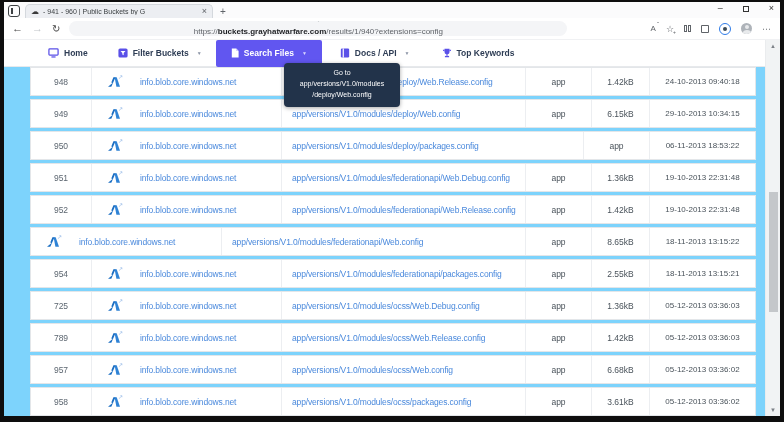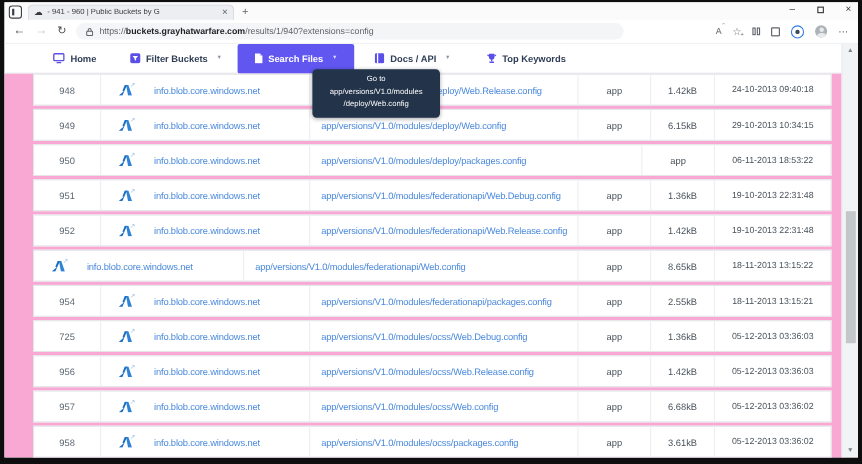--- a/index.html
+++ b/index.html
@@ -27,21 +27,21 @@
   .newtab { font-size:10px; color:#5f6368; margin:0 0 1px 7px; line-height:1; }
   .wincontrols { position:absolute; right:6px; top:2px; display:flex; gap:20px; align-items:center; }
   .wc { font-size:9px; color:#333; line-height:1; }
   .maxbox { width:6px; height:6px; border:1px solid #333; }
 
   
   .toolbar { height:22px; display:flex; align-items:center; gap:9px; padding:0 8px; background:#fff; border-bottom:1px solid #f0f1f3; }
   .navarrow { font-size:11px; color:#454545; line-height:1; }
   .navarrow.disabled { color:#c0c4c8; }
   .refresh { font-size:10px; color:#454545; line-height:1; }
-  .urlbar { width:498px; height:15px; border-radius:8px; background:#f4f5f7; display:flex; align-items:center; gap:5px; padding:0 9px; white-space:nowrap; overflow:hidden; }
+  .urlbar { width:498px; height:15px; border-radius:8px; background:#f4f5f7; display:flex; align-items:center; gap:5px; padding:0 9px; white-space:nowrap; overflow:hidden;flex-direction:column; }
   .url { font-size:8px; color:#5f6368; }
   .url b { color:#1f2124; }
   .tbicons { display:flex; align-items:center; gap:10px; margin-left:auto; color:#5f6368; }
   .readaloud { font-size:8px; color:#5f6368; position:relative; }
   .readaloud::after { content:"ˆ"; position:absolute; top:-3px; right:-3px; font-size:6px; }
   .star { font-size:9px; position:relative; }
   .star::after { content:"+"; position:absolute; right:-2px; bottom:-1px; font-size:5px; }
   .splitscreen { display:flex; gap:1px; }
   .splitscreen i { width:3px; height:7px; border:1px solid #5f6368; }
   .collections { position:relative; width:8px; height:8px; }
@@ -59,21 +59,21 @@
   .nav-item { display:flex; align-items:center; gap:5px; }
   .caret { font-size:5px; margin-left:3px; color:#8a93a5; }
   .nav-home { margin-right:30px; }
   .nav-filter { margin-right:14px; }
   .nav-search { background:var(--accent,#6156f0); color:#fff; height:27px; padding:0 15px; margin-right:18px; border-radius:2px; }
   .nav-search .caret { color:#d9d6ff; }
   .nav-docs { margin-right:32px; }
   .navicon { display:inline-flex; }
 
   
-  .content { position:absolute; left:0; top:65px; right:0; bottom:0; background:#f9a8d4; }
+  .content { position:absolute; left:0; top:65px; right:0; bottom:0; background:#7dd3fc; }
   .rows { position:absolute; left:26px; right:24px; top:0; }
   .row { height:29px; margin-bottom:3px; background:#fff; border:1px solid #e3e6e9; display:flex; align-items:center; font-size:8.5px; color:#49525a; }
   .cd { height:100%; display:flex; align-items:center; justify-content:center; border-left:1px solid #eceef1; overflow:hidden; white-space:nowrap; }
   .cd:first-child { border-left:none; }
   .c-num { width:60px; color:#5c6670; }
   .c-bucket { width:190px; justify-content:flex-start; padding-left:16px; gap:18px; }
   .c-file { flex:1; justify-content:flex-start; padding-left:10px; }
   .c-type { width:66px; }
   .c-size { width:58px; }
   .c-date { width:106px; font-size:8px; }
@@ -330,21 +330,21 @@
       <a class="lnk" href="#">info.blob.core.windows.net</a>
     </div>
     <div class="cd c-file">
       <a class="lnk" href="#">app/versions/V1.0/modules/ocss/Web.Debug.config</a>
     </div>
     <div class="cd c-type">app</div>
     <div class="cd c-size">1.36kB</div>
     <div class="cd c-date">05-12-2013 03:36:03</div>
   </div>
         <div class="row">
-    <div class="cd c-num">956</div>
+    <div class="cd c-num">789</div>
     <div class="cd c-bucket">
       <span class="az">
         <svg width="12" height="10" viewBox="0 0 20 16">
           <polygon points="11,0 14.5,0 20,16 14,16" fill="#2f83d6"></polygon>
           <polygon points="9,0 12.5,0 5.5,16 0,16 7.5,9.5 5.5,9" fill="#1b6ec2"></polygon>
         </svg>
         <span class="ext">↗</span>
       </span>
       <a class="lnk" href="#">info.blob.core.windows.net</a>
     </div>

